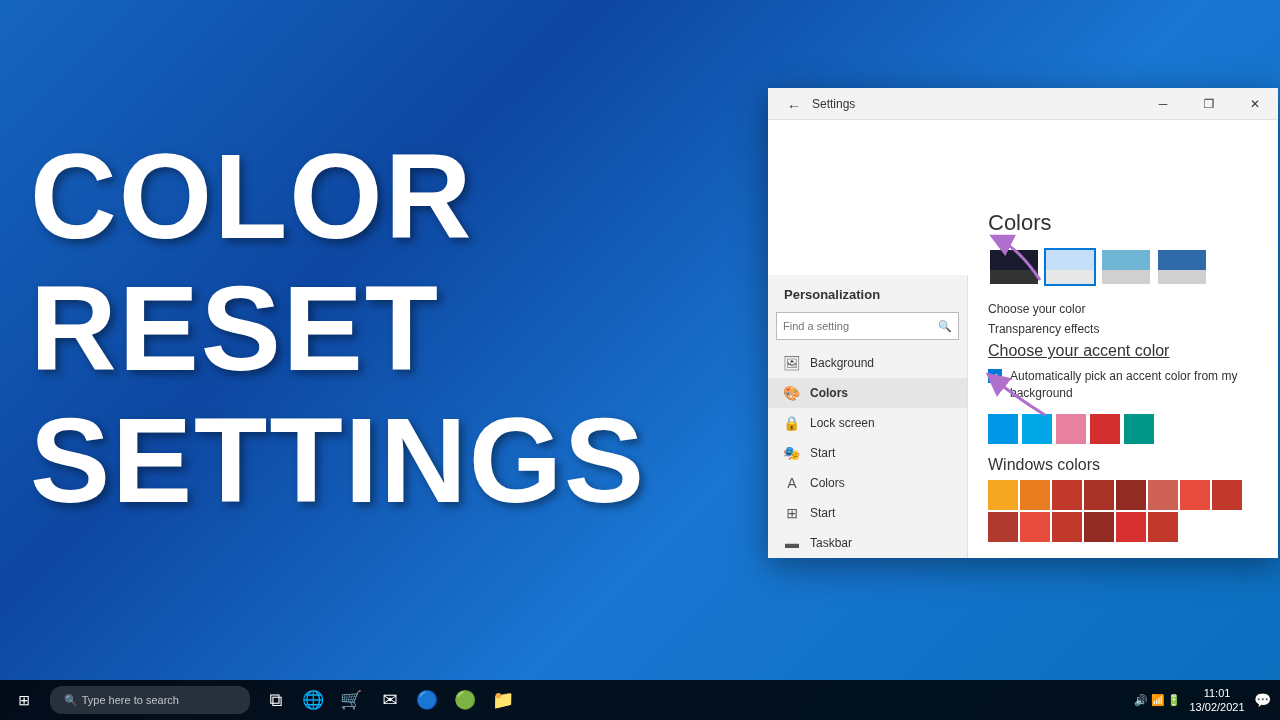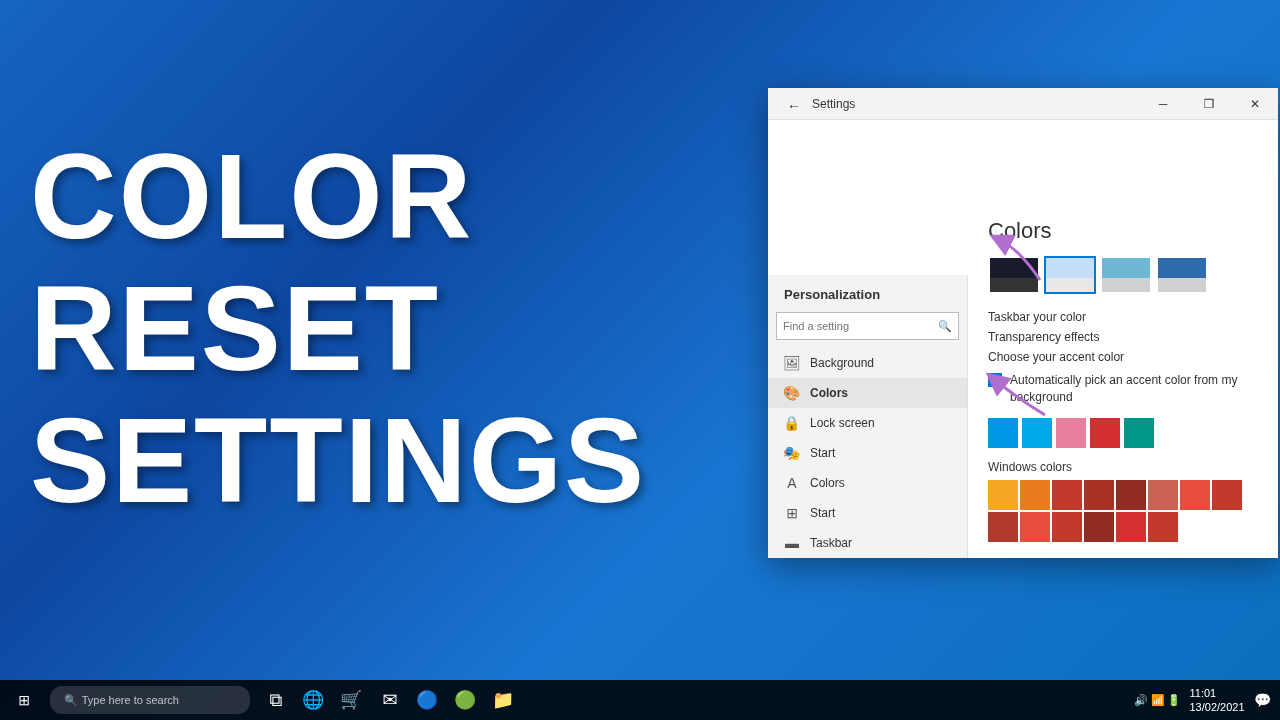--- a/index.html
+++ b/index.html
@@ -80,21 +80,21 @@
     .taskbar-right {
       margin-left: auto;
       display: flex;
       align-items: center;
       padding-right: 8px;
       gap: 4px;
       color: white;
       font-size: 11px;
     }
     .taskbar-time {
-      text-align: left;
+      text-align: center;
       line-height: 1.3;
     }
 
     
     .settings-window {
       position: absolute;
       top: 88px;
       left: 768px;
       width: 510px;
       height: 470px;
@@ -312,24 +312,25 @@
       position: absolute;
       top: 2px;
       right: 2px;
     }
     .toggle-text {
       font-size: 12px;
       color: #333;
     }
 
     .accent-section-title {
-      font-size: 12px;
+      font-size: 16px;
       color: #333;
       margin-bottom: 8px;
       font-weight: 400;
+      text-decoration: underline;
     }
     .checkbox-row {
       display: flex;
       align-items: flex-start;
       gap: 8px;
       margin-bottom: 12px;
     }
     .checkbox {
       width: 14px;
       height: 14px;
@@ -362,21 +363,21 @@
       margin-bottom: 12px;
       flex-wrap: wrap;
     }
     .color-swatch {
       width: 30px;
       height: 30px;
       cursor: pointer;
     }
 
     .windows-colors-label {
-      font-size: 12px;
+      font-size: 16px;
       color: #333;
       margin-bottom: 6px;
     }
     .windows-color-grid {
       display: flex;
       flex-wrap: wrap;
       gap: 2px;
     }
     .windows-swatch {
       width: 30px;
@@ -472,21 +473,21 @@
           <div class="preview-light theme-preview-img"></div>
         </div>
         <div class="theme-preview">
           <div class="preview-custom theme-preview-img"></div>
         </div>
         <div class="theme-preview">
           <div class="preview-windows theme-preview-img"></div>
         </div>
       </div>
 
-      <div class="section-label">Taskbar your color</div>
+      <div class="section-label">Choose your color</div>
 
       <div class="transparency-section">
         <div class="transparency-label">Transparency effects</div>
       </div>
 
       <div class="accent-section-title">Choose your accent color</div>
       <div class="checkbox-row">
         <div class="checkbox">
           <span class="checkbox-check">✓</span>
         </div>

